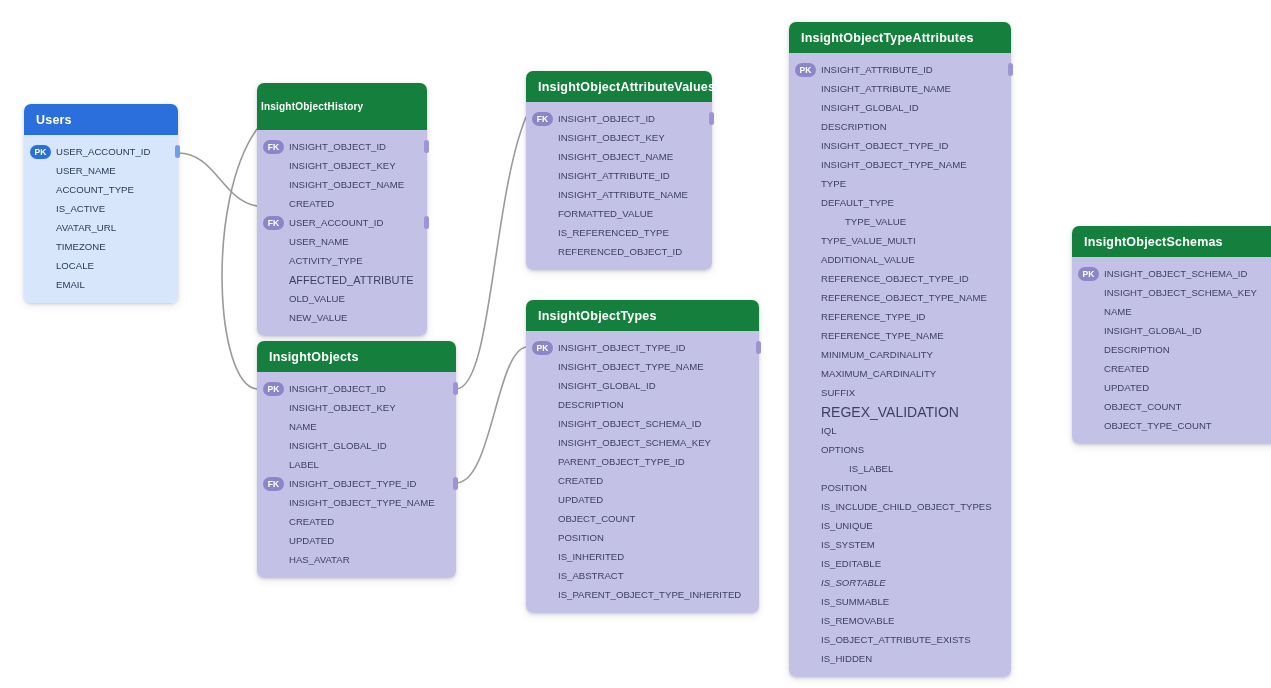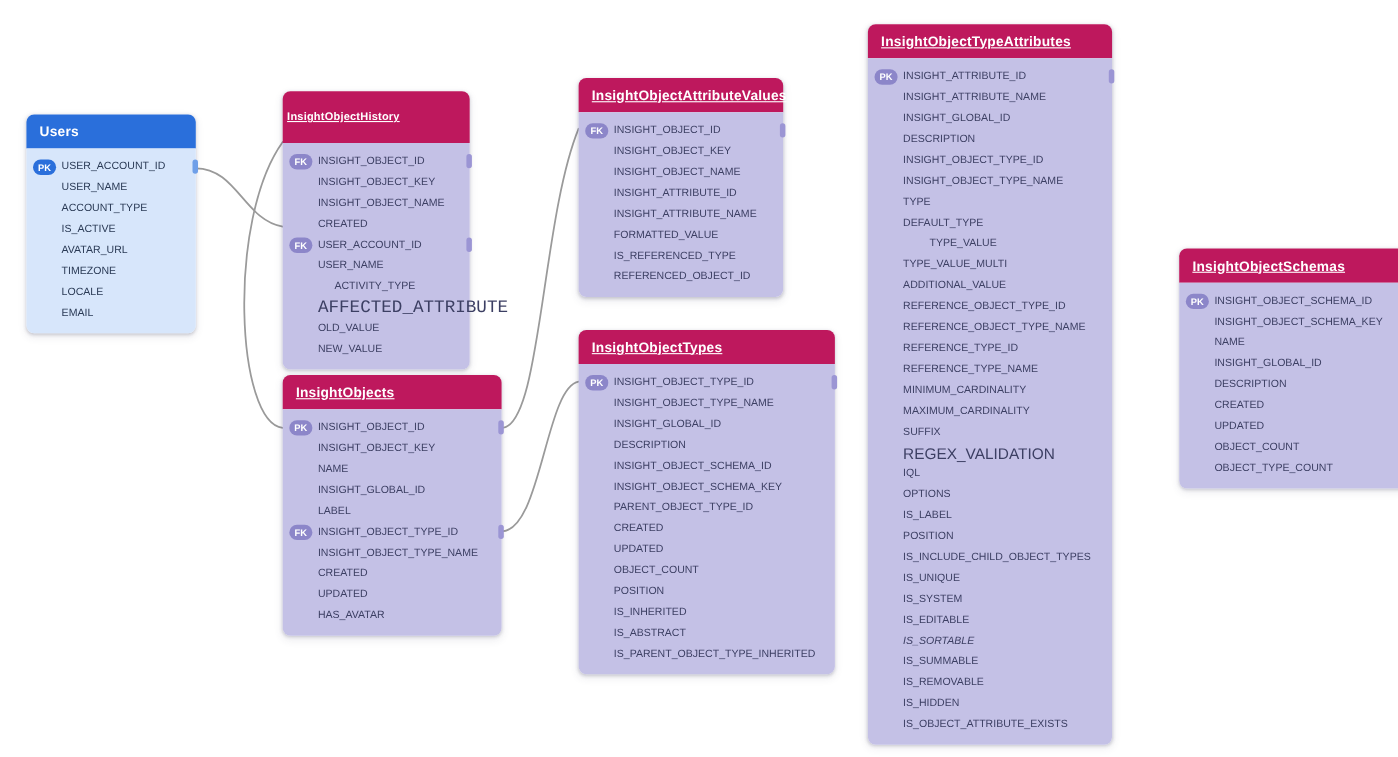--- a/index.html
+++ b/index.html
@@ -79,21 +79,21 @@
   }
 
   
   .theme-blue .entity-header { background: #2a6fdb; }
   .theme-blue .entity-body   { background: #d7e6fb; }
   .theme-blue .badge.filled  { background: #2a6fdb; }
   .theme-blue .field-name    { color: #2a3a55; }
   .theme-blue .port          { background: #6f9fe8; }
 
   
-  .theme-purple .entity-header { background: #be185d; text-decoration: underline; }
+  .theme-purple .entity-header { background: #15803d; }
   .theme-purple .entity-body   { background: #c4c1e6; }
   .theme-purple .badge.filled  { background: #8c86c9; }
   .theme-purple .field-name    { color: #3c3f63; }
   .theme-purple .port          { background: #9b95d4; }
 </style>
 </head>
 <body>
 
 <div id="canvas">
   <svg id="edge-layer" viewBox="0 0 1271 688" xmlns="http://www.w3.org/2000/svg">
@@ -165,25 +165,25 @@
             <span class="badge filled" style="width: 21px; height: 14px; margin-left: 6px; font-size: 8.5px;">FK</span>
             <span class="field-name" style="margin-left: 5px; font-size: 9.6px;">USER_ACCOUNT_ID</span>
             <span class="port" style="right: -2px; top: 3px; width: 5px; height: 13px;"></span>
           </div>
           <div class="field-row" style="height: 19px;">
             <span class="badge empty" style="width: 21px; height: 14px; margin-left: 6px; font-size: 8.5px;"></span>
             <span class="field-name" style="margin-left: 5px; font-size: 9.6px;">USER_NAME</span>
           </div>
           <div class="field-row" style="height: 19px;">
             <span class="badge empty" style="width: 21px; height: 14px; margin-left: 6px; font-size: 8.5px;"></span>
-            <span class="field-name" style="margin-left: 20px; font-size: 9.6px;">ACTIVITY_TYPE</span>
-          </div>
-          <div class="field-row" style="height: 19px;">
-            <span class="badge empty" style="width: 21px; height: 14px; margin-left: 6px; font-size: 8.5px;"></span>
-            <span class="field-name" style="margin-left: 5px; font-size: 16px; font-family: Liberation Mono, monospace;">AFFECTED_ATTRIBUTE</span>
+            <span class="field-name" style="margin-left: 5px; font-size: 9.6px;">ACTIVITY_TYPE</span>
+          </div>
+          <div class="field-row" style="height: 19px;">
+            <span class="badge empty" style="width: 21px; height: 14px; margin-left: 6px; font-size: 8.5px;"></span>
+            <span class="field-name" style="margin-left: 5px; font-size: 11px;">AFFECTED_ATTRIBUTE</span>
           </div>
           <div class="field-row" style="height: 19px;">
             <span class="badge empty" style="width: 21px; height: 14px; margin-left: 6px; font-size: 8.5px;"></span>
             <span class="field-name" style="margin-left: 5px; font-size: 9.6px;">OLD_VALUE</span>
           </div>
           <div class="field-row" style="height: 19px;">
             <span class="badge empty" style="width: 21px; height: 14px; margin-left: 6px; font-size: 8.5px;"></span>
             <span class="field-name" style="margin-left: 5px; font-size: 9.6px;">NEW_VALUE</span>
           </div>
         </div>
@@ -416,21 +416,21 @@
             <span class="field-name" style="margin-left: 5px; font-size: 14px;">REGEX_VALIDATION</span>
           </div>
           <div class="field-row" style="height: 19px;">
             <span class="badge empty" style="width: 21px; height: 14px; margin-left: 6px; font-size: 8.5px;"></span>
             <span class="field-name" style="margin-left: 5px; font-size: 9.6px;">IQL</span>
           </div>
           <div class="field-row" style="height: 19px;">
             <span class="badge empty" style="width: 21px; height: 14px; margin-left: 6px; font-size: 8.5px;"></span>
             <span class="field-name" style="margin-left: 5px; font-size: 9.6px;">OPTIONS</span>
           </div>
-          <div class="field-row" style="height: 19px;">
+          <div class="field-row" style="height: 19px; gap: 28px;">
             <span class="badge empty" style="width: 21px; height: 14px; margin-left: 6px; font-size: 8.5px;"></span>
             <span class="field-name" style="margin-left: 5px; font-size: 9.6px;">IS_LABEL</span>
           </div>
           <div class="field-row" style="height: 19px;">
             <span class="badge empty" style="width: 21px; height: 14px; margin-left: 6px; font-size: 8.5px;"></span>
             <span class="field-name" style="margin-left: 5px; font-size: 9.6px;">POSITION</span>
           </div>
           <div class="field-row" style="height: 19px;">
             <span class="badge empty" style="width: 21px; height: 14px; margin-left: 6px; font-size: 8.5px;"></span>
             <span class="field-name" style="margin-left: 5px; font-size: 9.6px;">IS_INCLUDE_CHILD_OBJECT_TYPES</span>
@@ -454,25 +454,25 @@
           <div class="field-row" style="height: 19px;">
             <span class="badge empty" style="width: 21px; height: 14px; margin-left: 6px; font-size: 8.5px;"></span>
             <span class="field-name" style="margin-left: 5px; font-size: 9.6px;">IS_SUMMABLE</span>
           </div>
           <div class="field-row" style="height: 19px;">
             <span class="badge empty" style="width: 21px; height: 14px; margin-left: 6px; font-size: 8.5px;"></span>
             <span class="field-name" style="margin-left: 5px; font-size: 9.6px;">IS_REMOVABLE</span>
           </div>
           <div class="field-row" style="height: 19px;">
             <span class="badge empty" style="width: 21px; height: 14px; margin-left: 6px; font-size: 8.5px;"></span>
+            <span class="field-name" style="margin-left: 5px; font-size: 9.6px;">IS_OBJECT_ATTRIBUTE_EXISTS</span>
+          </div>
+          <div class="field-row" style="height: 19px;">
+            <span class="badge empty" style="width: 21px; height: 14px; margin-left: 6px; font-size: 8.5px;"></span>
             <span class="field-name" style="margin-left: 5px; font-size: 9.6px;">IS_HIDDEN</span>
-          </div>
-          <div class="field-row" style="height: 19px;">
-            <span class="badge empty" style="width: 21px; height: 14px; margin-left: 6px; font-size: 8.5px;"></span>
-            <span class="field-name" style="margin-left: 5px; font-size: 9.6px;">IS_OBJECT_ATTRIBUTE_EXISTS</span>
           </div>
         </div>
       </div>
       <div class="entity theme-purple" style="left: 1072px; top: 226px; width: 208px;">
         <div class="entity-header" style="height: 31px; padding: 0px 12px; font-size: 12.5px;">InsightObjectSchemas</div>
         <div class="entity-body" style="padding-top: 7px; padding-bottom: 9px;">
           <div class="field-row" style="height: 19px;">
             <span class="badge filled" style="width: 21px; height: 14px; margin-left: 6px; font-size: 8.5px;">PK</span>
             <span class="field-name" style="margin-left: 5px; font-size: 9.6px;">INSIGHT_OBJECT_SCHEMA_ID</span>
             <span class="port" style="right: -2px; top: 3px; width: 5px; height: 13px;"></span>

